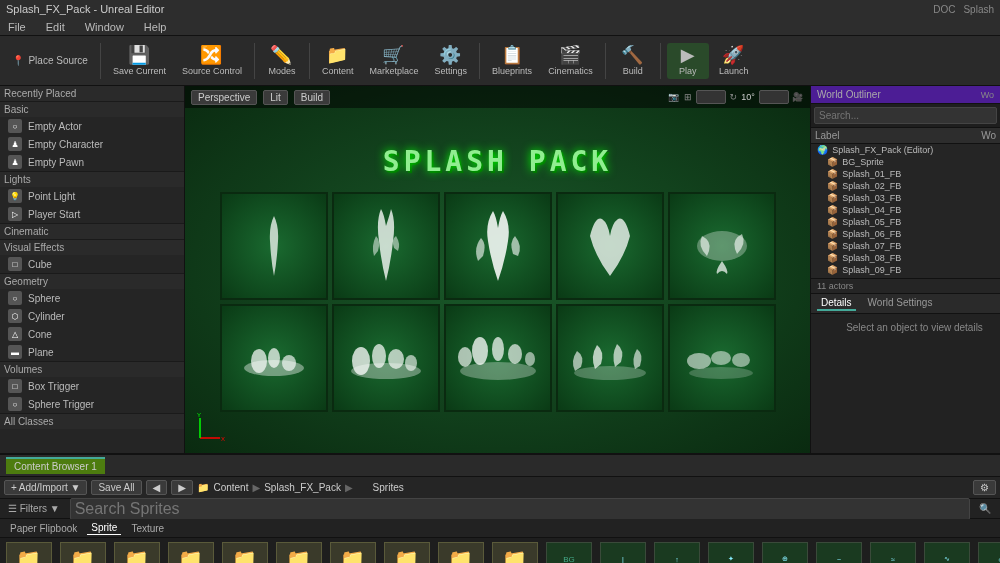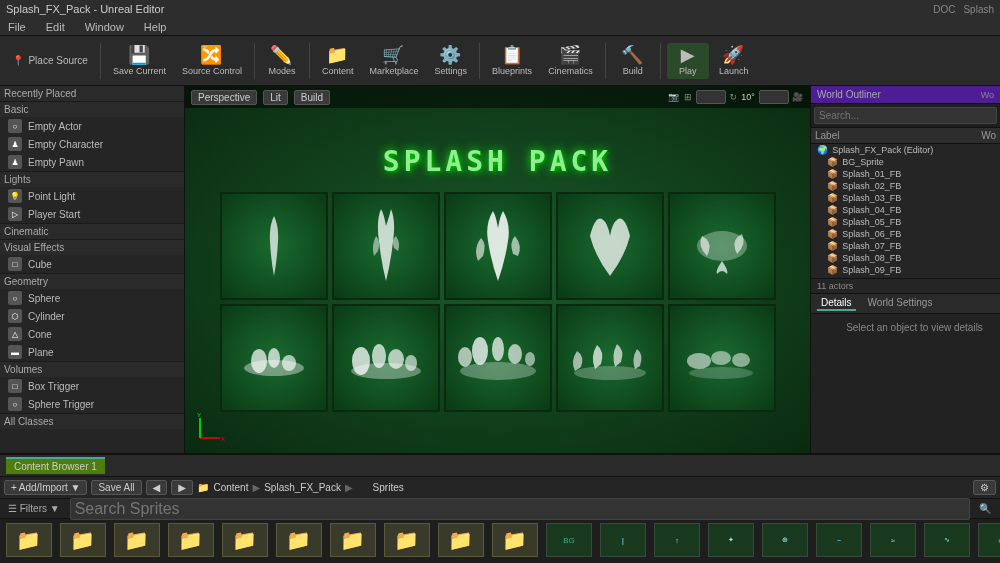--- a/index.html
+++ b/index.html
@@ -757,20 +757,25 @@
       <span class="sep">▶</span>
       <span style="cursor:pointer;margin-left:16px;">Sprites</span>
     </div>
     <button class="cb-btn">⚙</button>
   </div>
   <div id="cb-filters-bar">
     <button class="filter-btn">☰ Filters ▼</button>
     <input type="text" id="cb-search" placeholder="Search Sprites" style="">
     <button class="filter-btn">🔍</button>
   </div>
+  <div id="cb-type-filters">
+    <span class="type-filter">Paper Flipbook</span>
+    <span class="type-filter active">Sprite</span>
+    <span class="type-filter">Texture</span>
+  </div>
   <div id="cb-content">
 
     <div class="asset-item">
       <div class="asset-thumb folder">
           <span class="folder-icon">📁</span>
         </div>
       <span class="asset-label"></span>
     </div>
     <div class="asset-item">
       <div class="asset-thumb folder">

